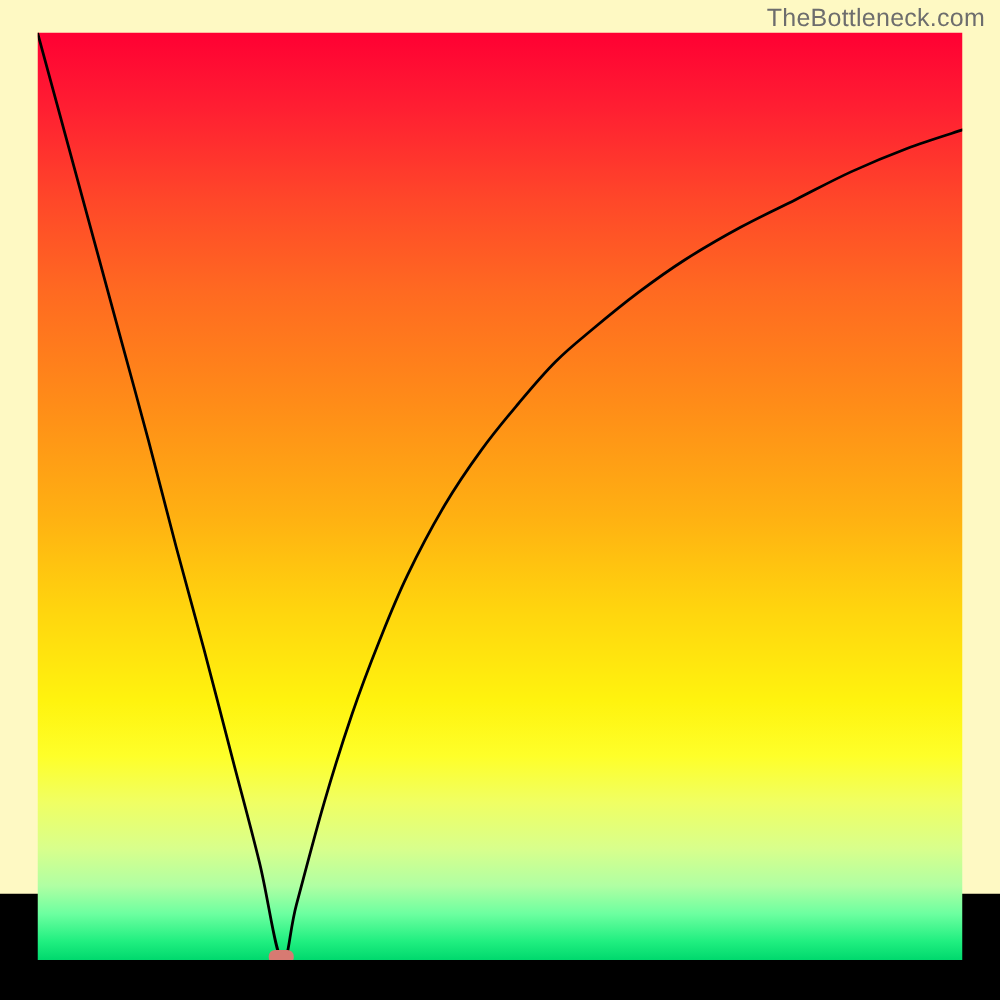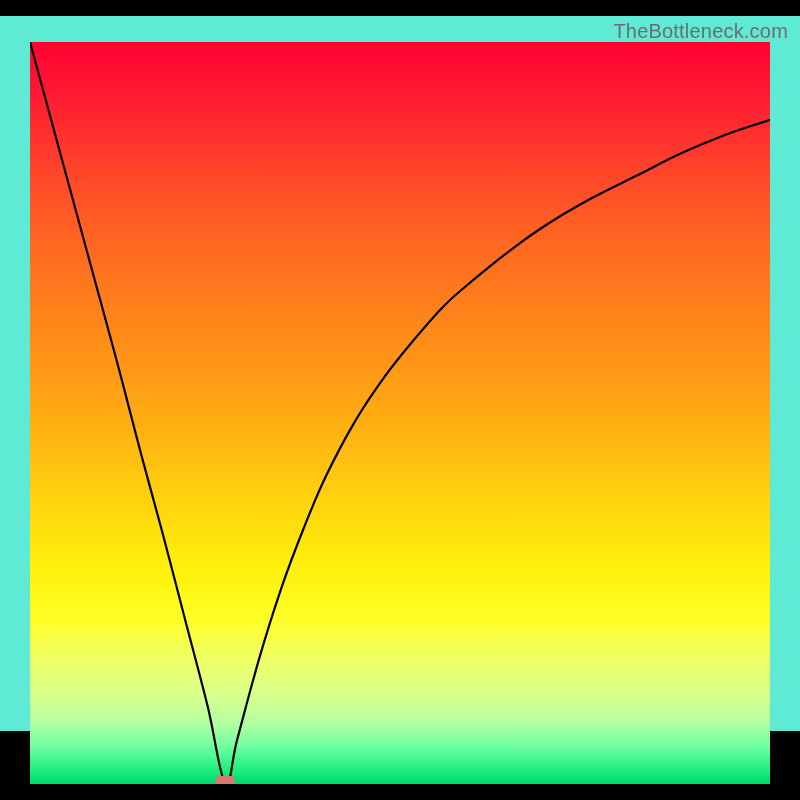--- a/index.html
+++ b/index.html
@@ -8,22 +8,21 @@
     width: 800px;
     height: 800px;
     overflow: hidden;
     background: #000;
     font-family: Arial, Helvetica, sans-serif;
   }
   .frame {
     position: relative;
     width: 800px;
     height: 715px;
-    background: #5eead4;
-    margin-top: 16px;
+    background: #fef9c3;
   }
   .watermark {
     position: absolute;
     top: 4px;
     right: 12px;
     color: #6d6d6d;
     font-size: 20px;
     font-weight: 500;
     letter-spacing: 0.2px;
     z-index: 10;

